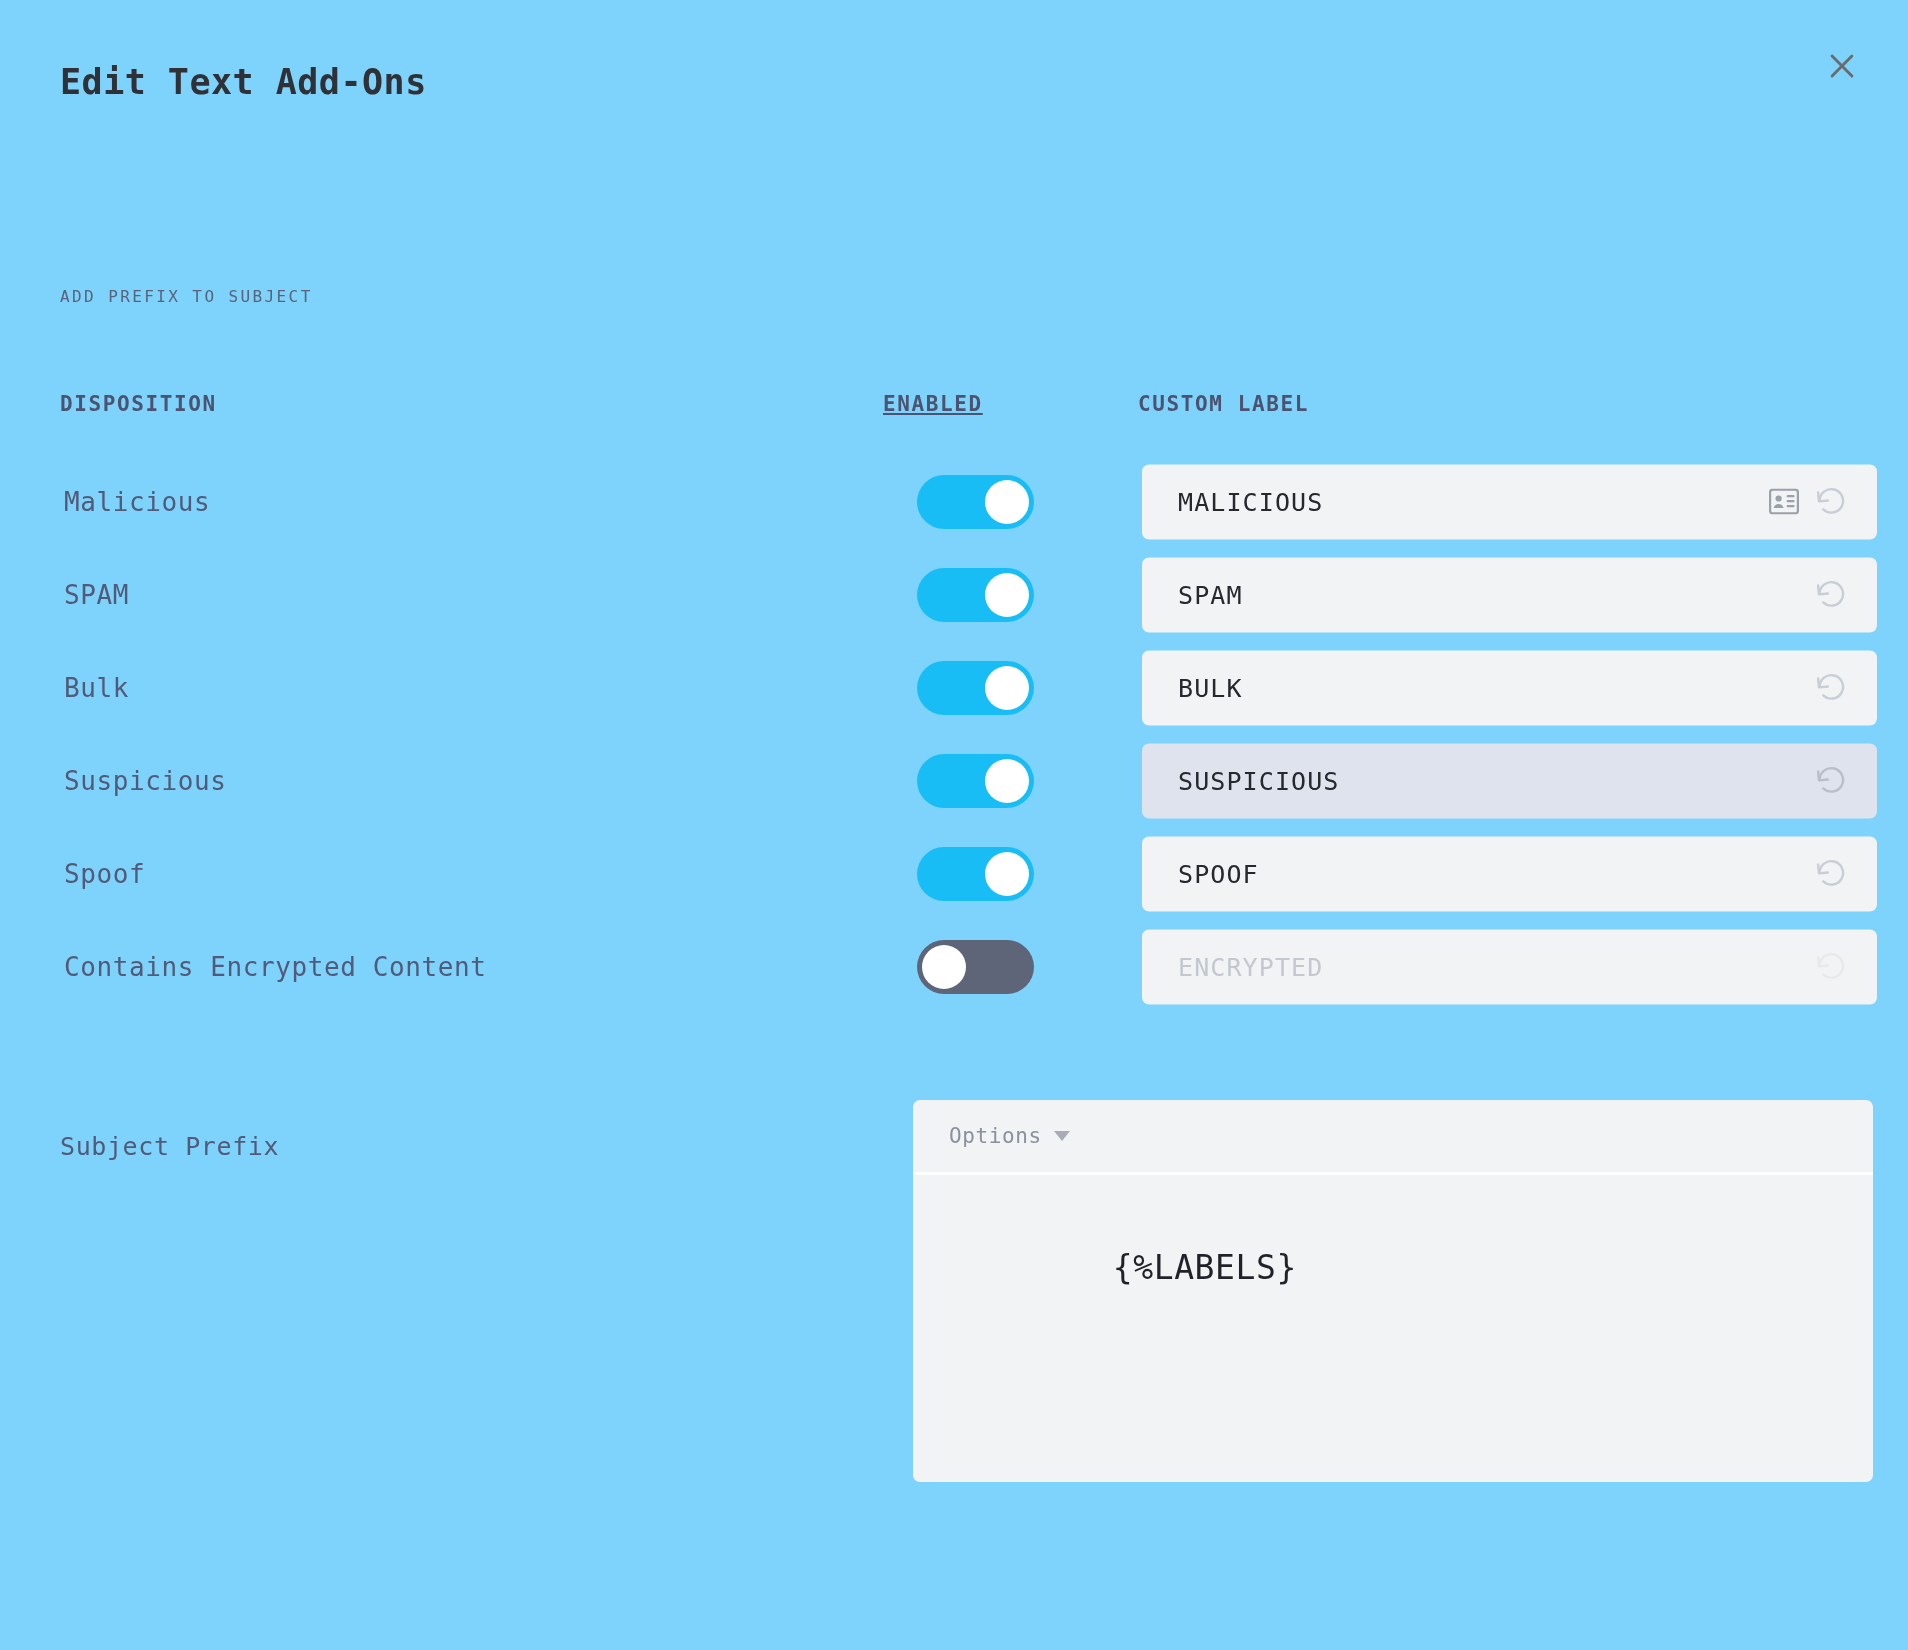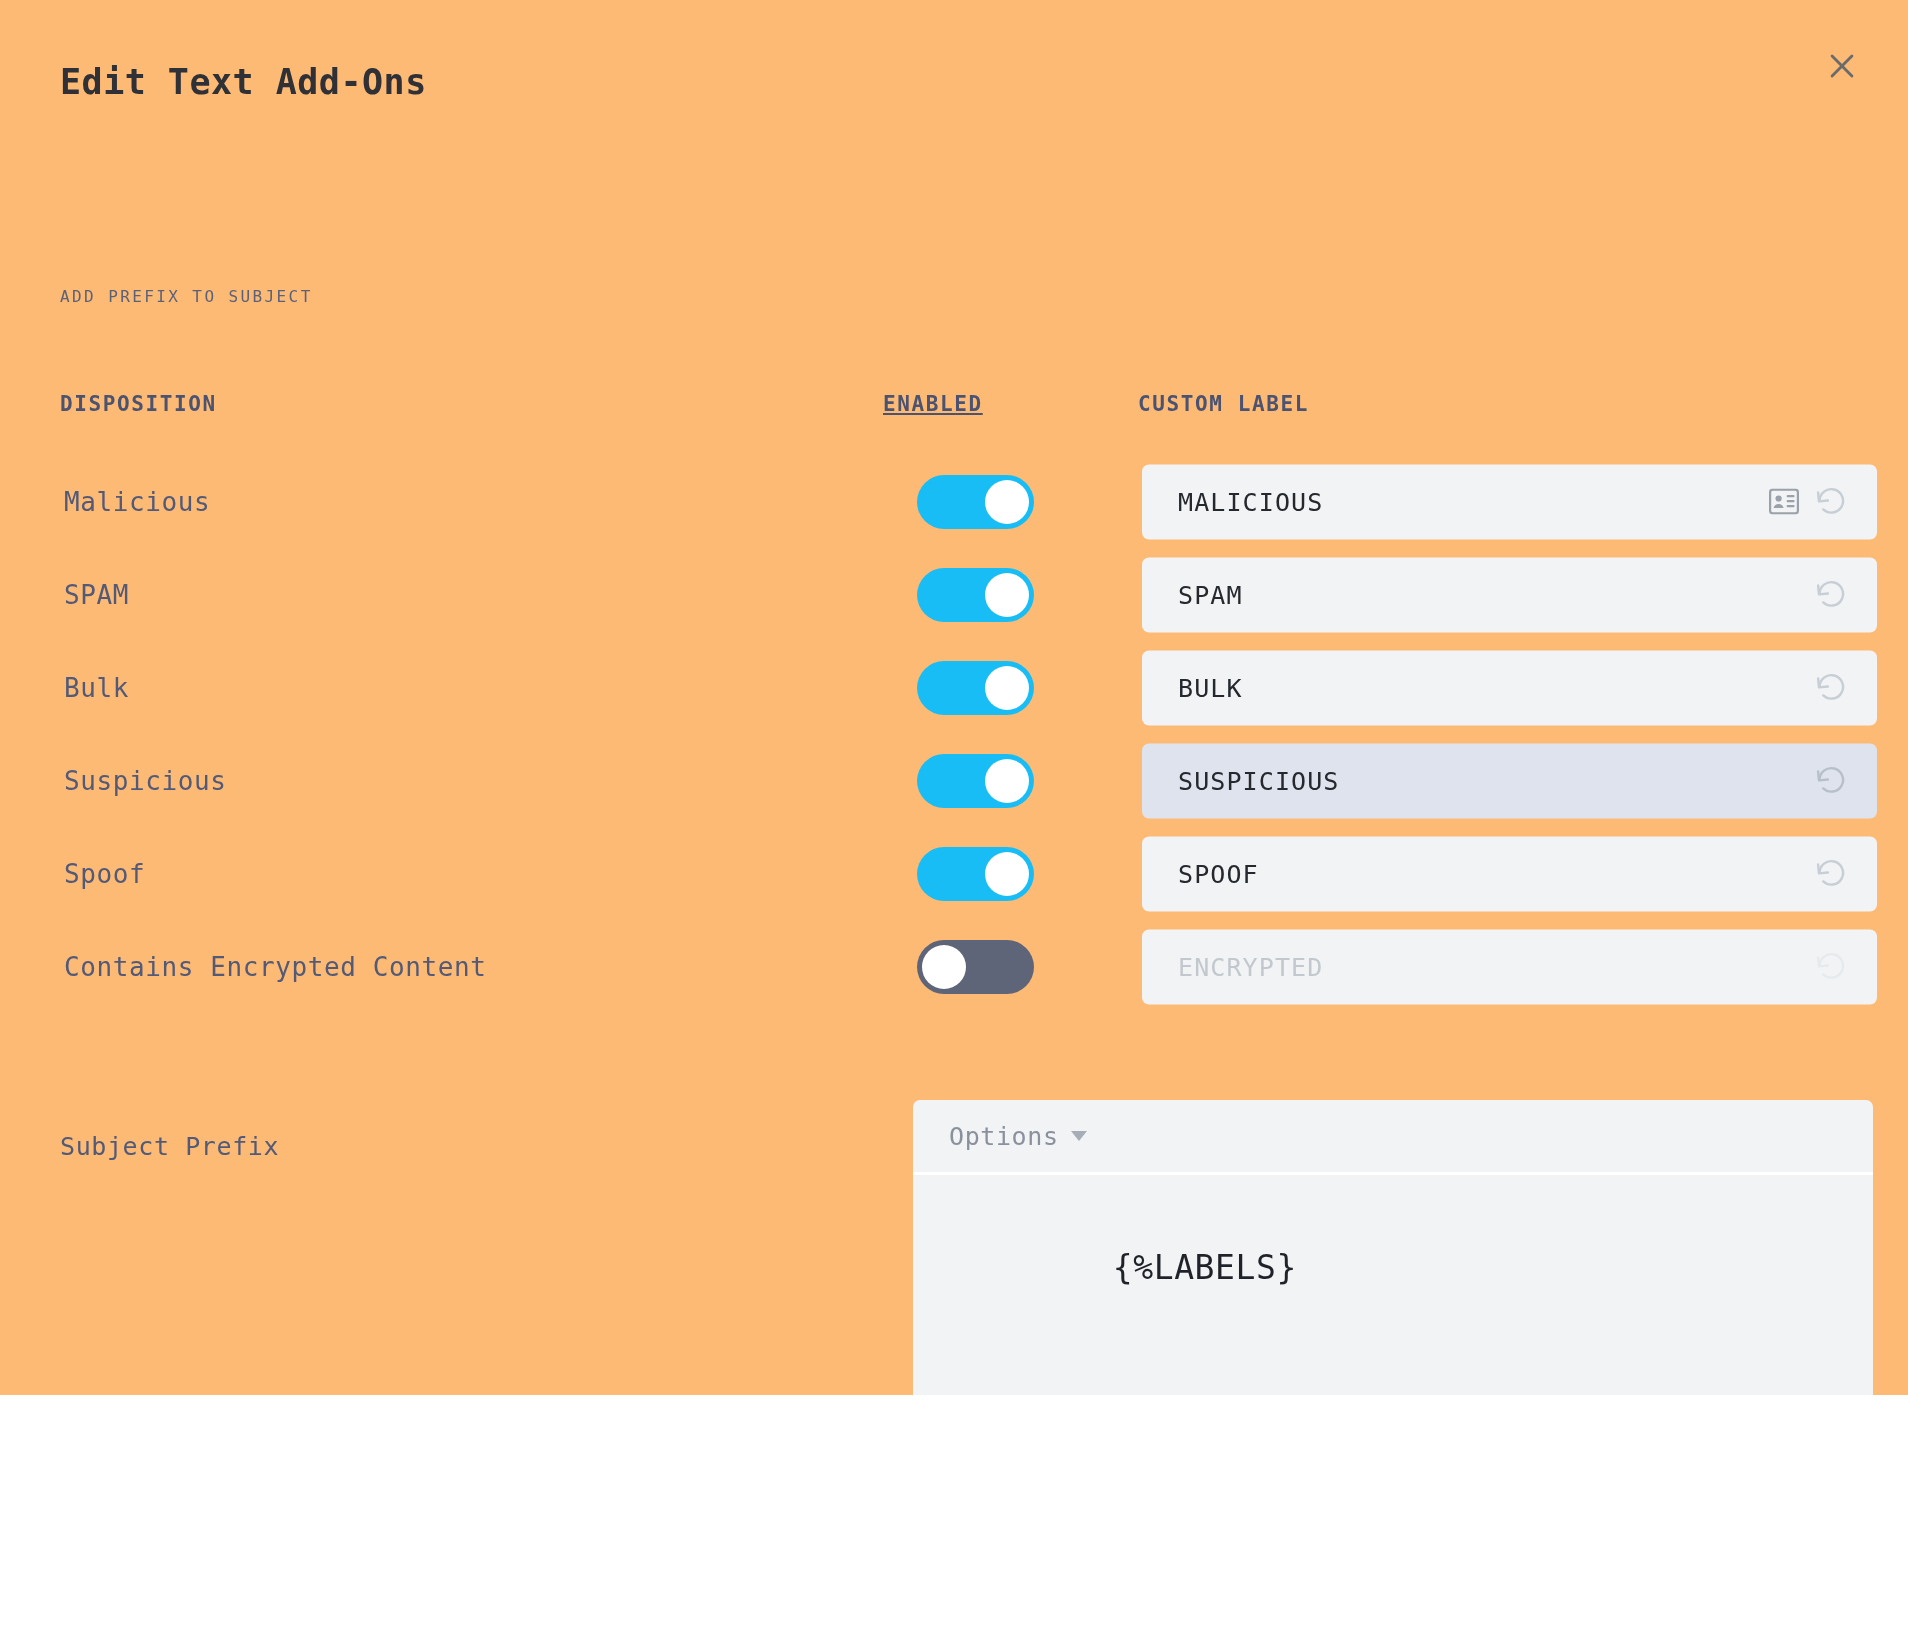--- a/index.html
+++ b/index.html
@@ -7,22 +7,22 @@
   html, body {
     width: 1908px;
     height: 1650px;
     background: #ffffff;
     font-family: "DejaVu Sans Mono", "Liberation Mono", monospace;
   }
 
   .dialog {
     position: relative;
     width: 1908px;
-    height: 1395px;
-    background: #fdba74;
+    height: 1650px;
+    background: #7dd3fc;
     overflow: hidden;
     padding-left: 41px;
   }
 
   
   .dialog-header {
     position: absolute;
     top: 0; left: 0; right: 0;
     height: 140px;
   }
@@ -212,21 +212,21 @@
   }
   .options-menu {
     background: none;
     border: none;
     padding: 0;
     cursor: pointer;
     display: flex;
     align-items: center;
     gap: 12px;
     font-family: inherit;
-    font-size: 25px;
+    font-size: 21px;
     letter-spacing: 0.6px;
     color: #8a919d;
   }
   .caret {
     width: 0; height: 0;
     border-left: 8px solid transparent;
     border-right: 8px solid transparent;
     border-top: 10px solid #a7adb7;
   }
 

